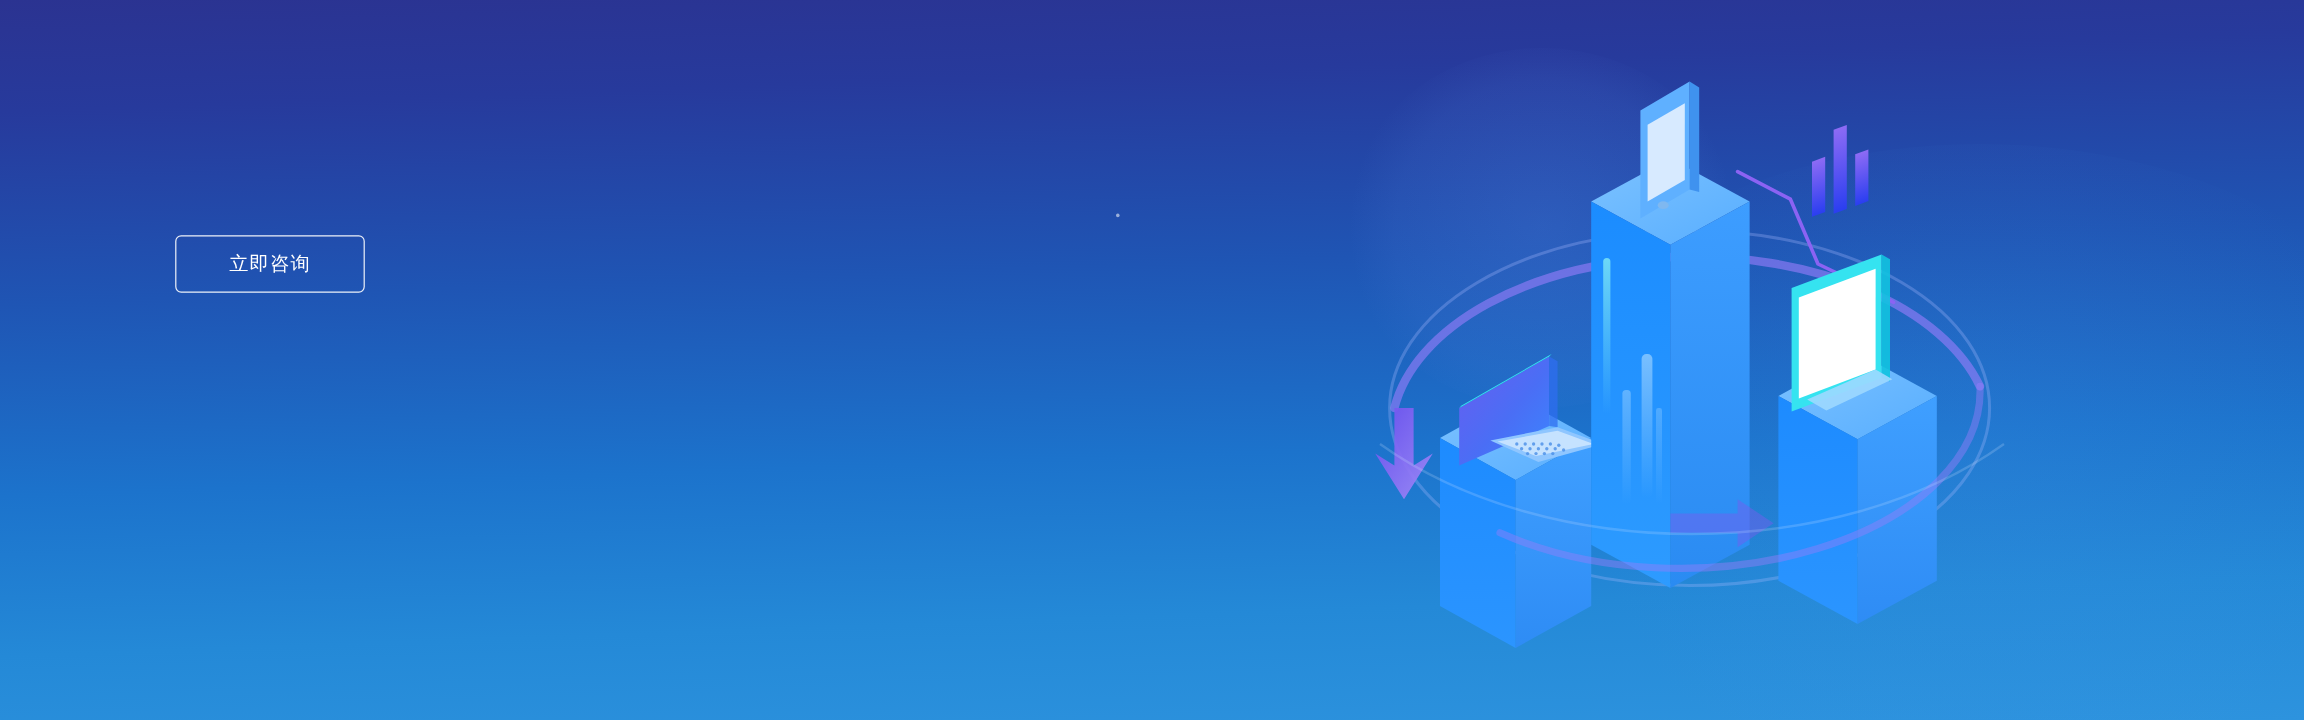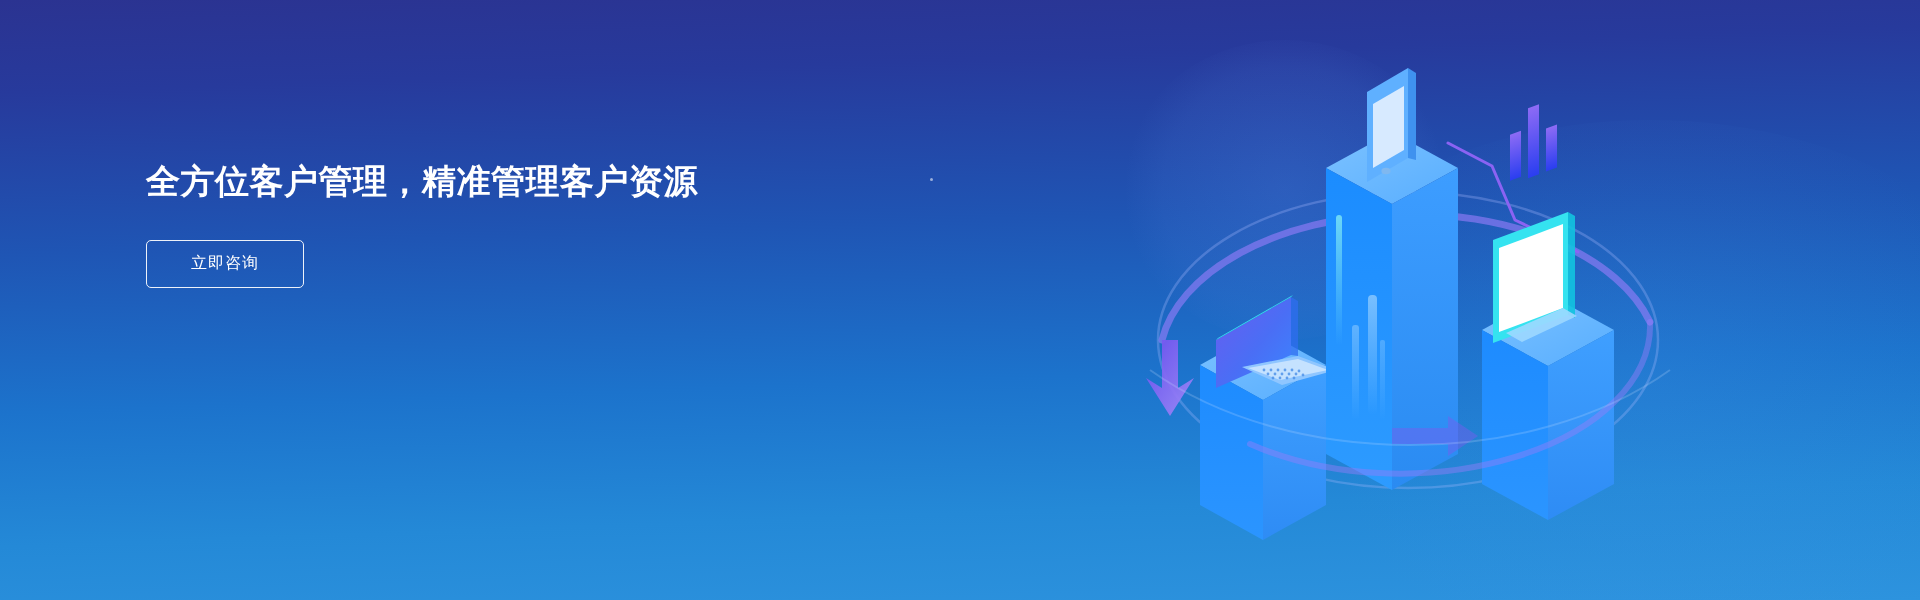--- a/index.html
+++ b/index.html
@@ -57,21 +57,20 @@
 </head>
 <body>
 
 <div class="banner">
 
   <div class="glow-a"></div>
   <div class="glow-b"></div>
   <div class="sparkle"></div>
 
   <div class="copy">
-    <h1 class="headline">全方位客户管理，精准管理客户资源</h1>
 
 
     <button class="cta">立即咨询</button>
   </div>
 
   <div class="illus">
     <svg viewBox="0 0 560 520" xmlns="http://www.w3.org/2000/svg">
       <defs>
         <linearGradient id="barFrontG" x1="0" y1="0" x2="0" y2="1">
           <stop offset="0%" stop-color="#1d8bff"></stop>

